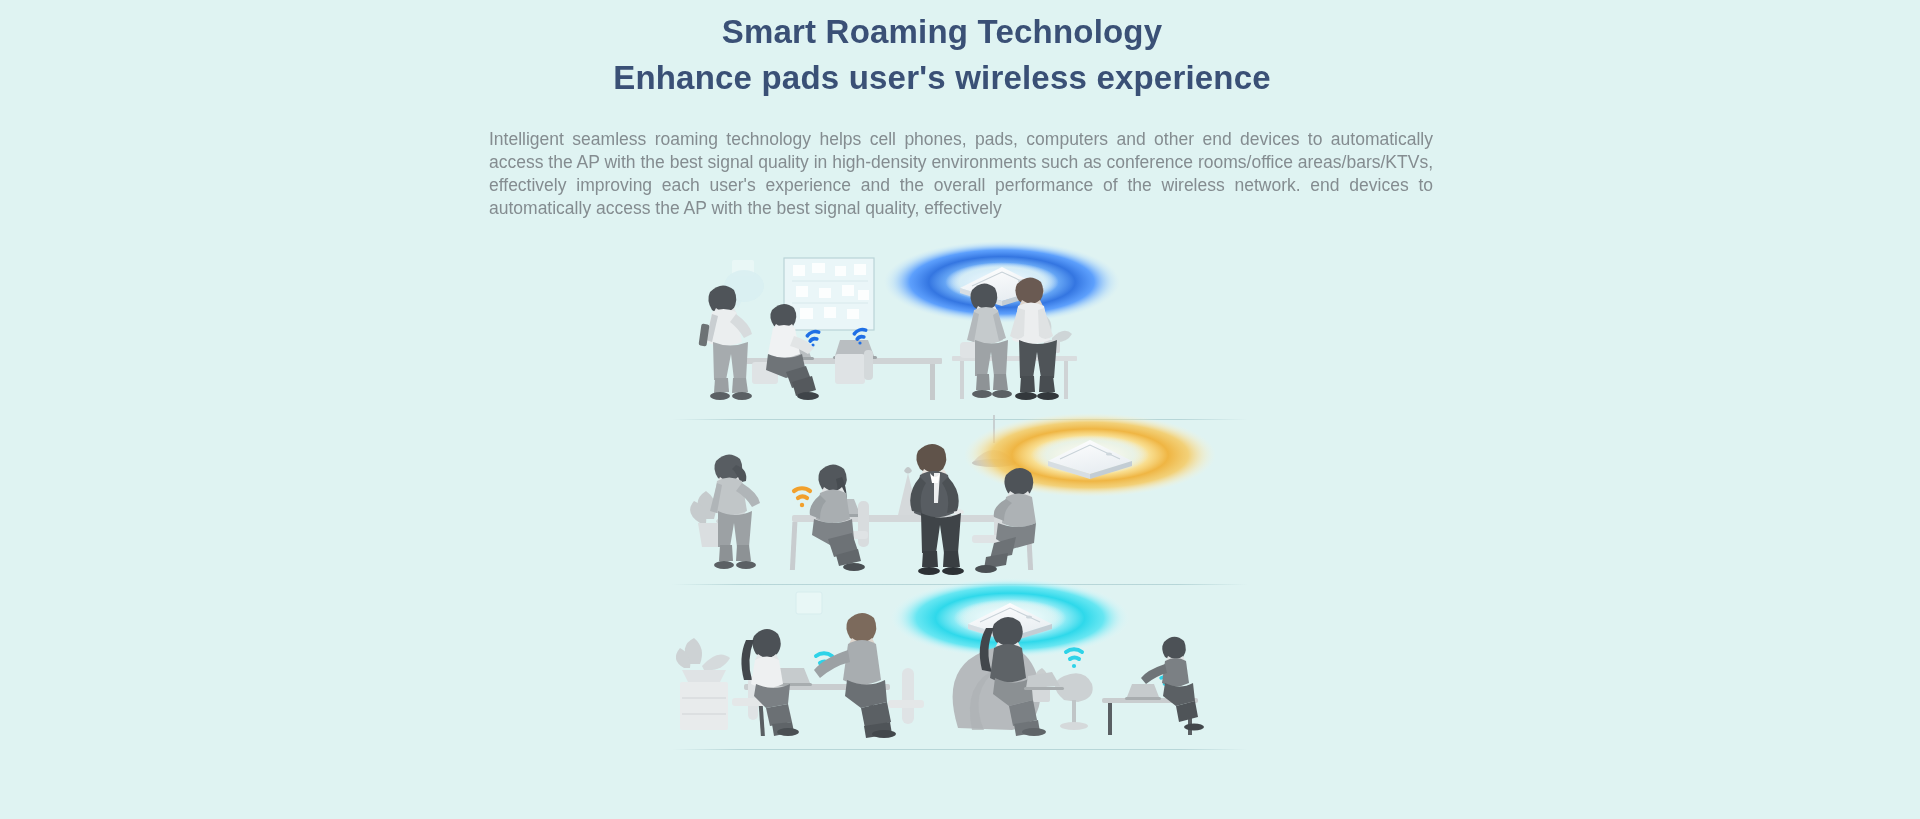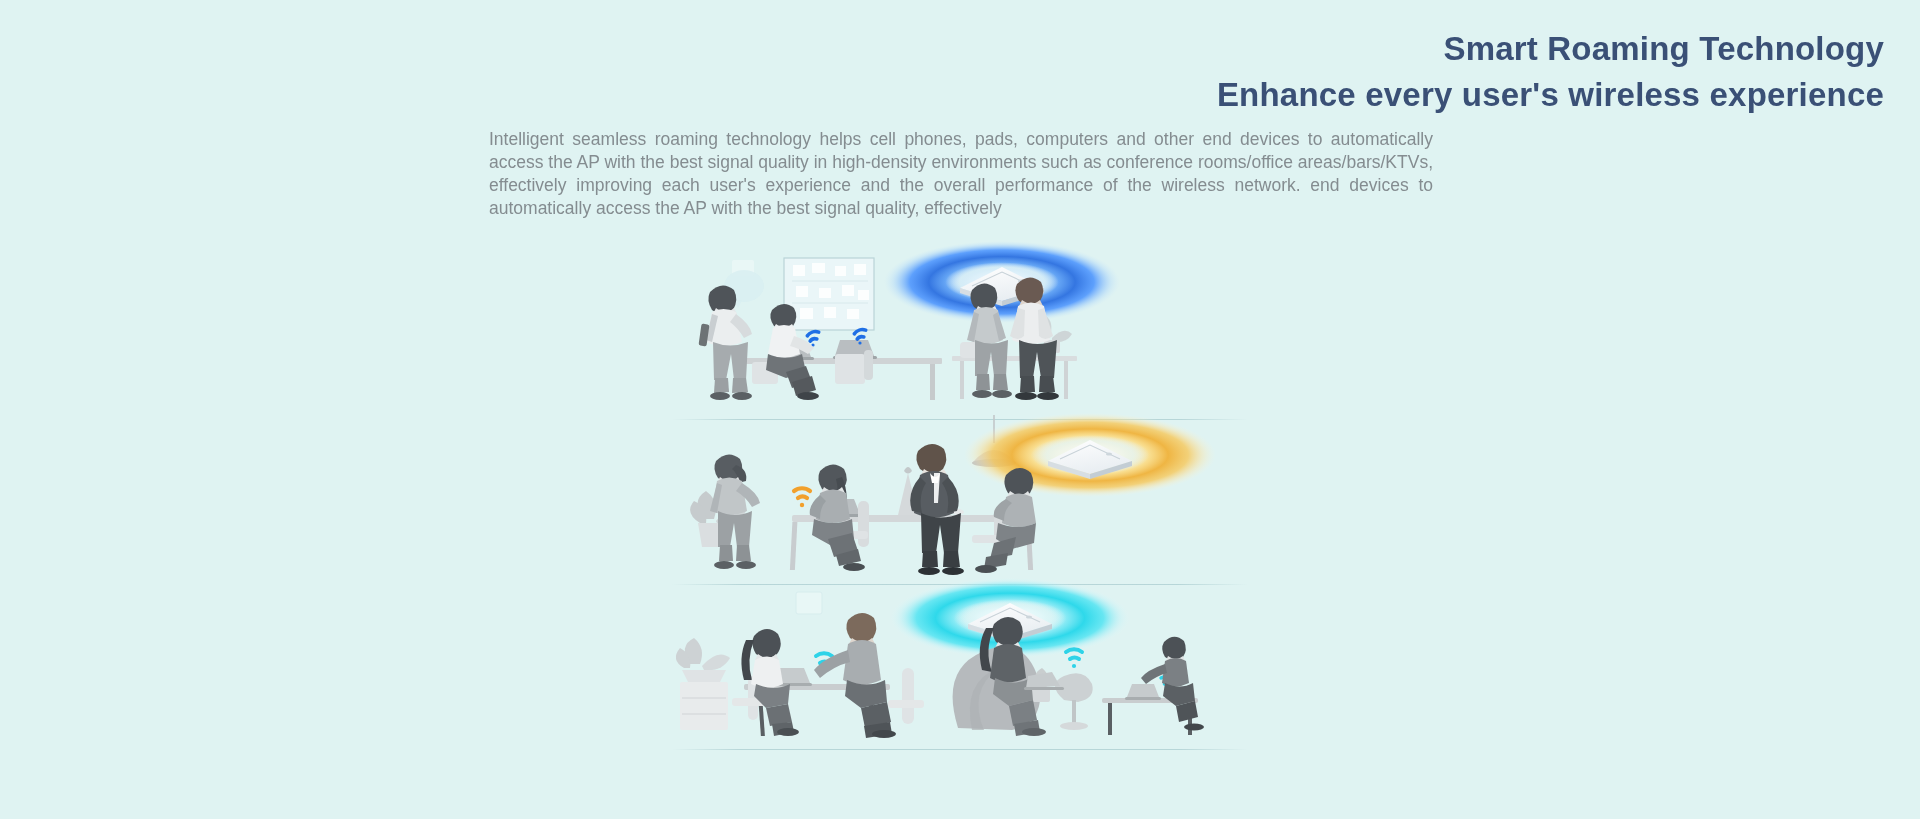--- a/index.html
+++ b/index.html
@@ -15,24 +15,24 @@
     position: relative;
   }
   .page {
     position: absolute;
     inset: 0;
     background: #dff3f2;
   }
   
   .header {
     position: absolute;
-    top: 26px;
+    top: 9px;
     left: 0;
     width: 1884px;
-    text-align: right;
+    text-align: center;
   }
   .title-line {
     color: #3a5076;
     font-size: 33px;
     font-weight: bold;
     line-height: 46px;
     letter-spacing: 0.2px;
     font-family: "Liberation Sans", sans-serif;
   }
   .paragraph {
@@ -79,21 +79,21 @@
   }
   .scene svg { position: absolute; left: 0; top: 0; overflow: visible; }
 </style>
 </head>
 <body>
 
 <div class="page">
 
   <div class="header">
     <div class="title-line">Smart Roaming Technology</div>
-    <div class="title-line">Enhance every user's wireless experience</div>
+    <div class="title-line">Enhance pads user's wireless experience</div>
   </div>
 
   <div class="paragraph">
     <span>Intelligent seamless roaming technology helps cell phones, pads, computers and other end devices to automatically access the AP with the best signal quality in high-density environments such as conference rooms/office areas/bars/KTVs, effectively improving each user's experience and the overall performance of the wireless network. end devices to automatically access the AP with the best signal quality, effectively</span>
   </div>
 
   <div class="stage">
 
     <div class="scene scene-1">
       <svg width="576" height="170" viewBox="0 0 576 170">

